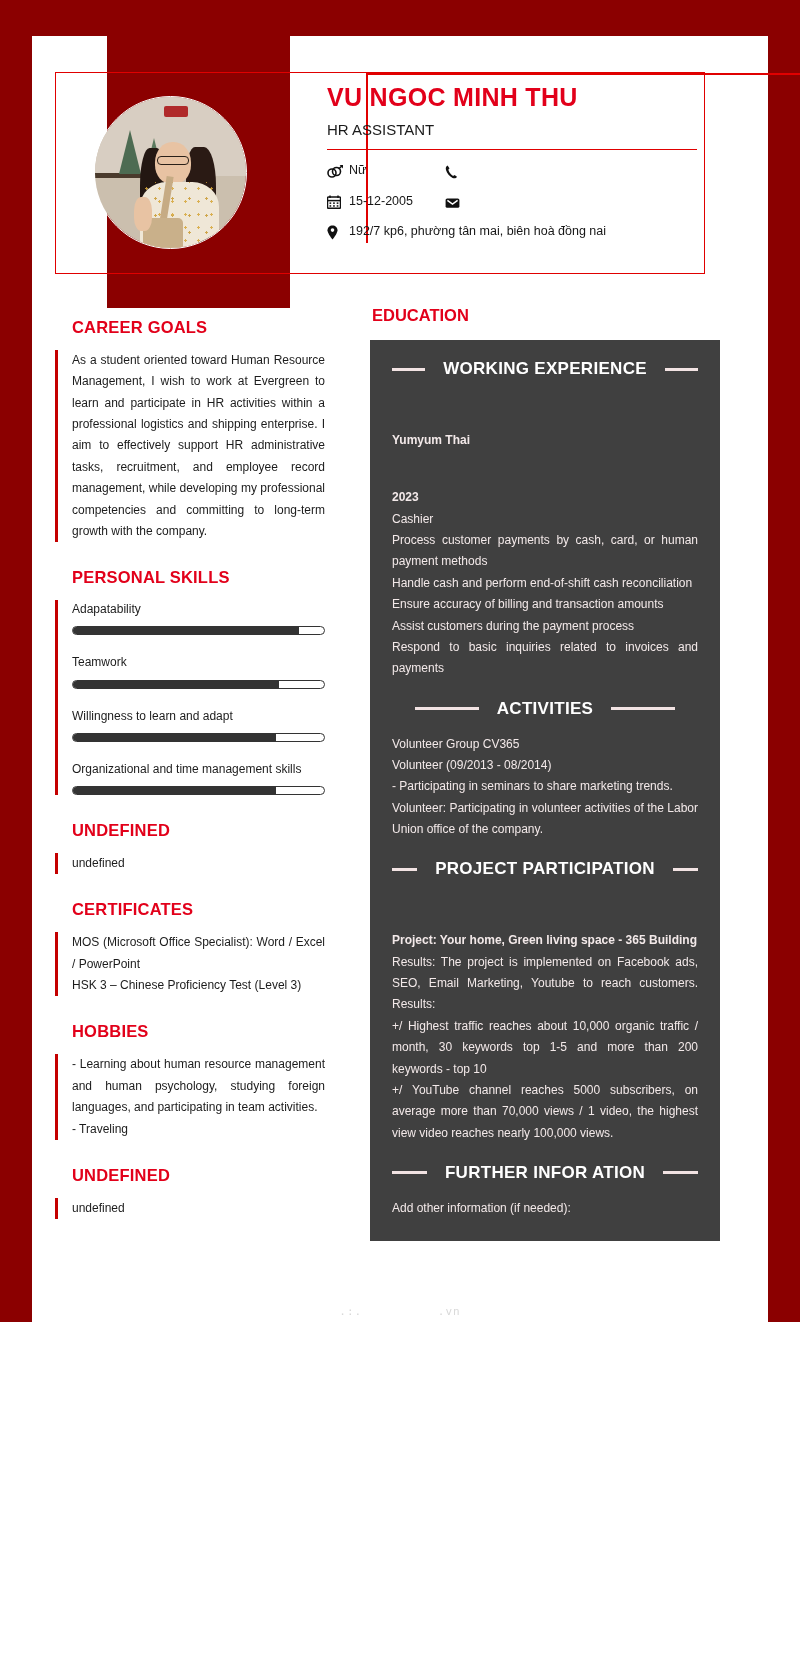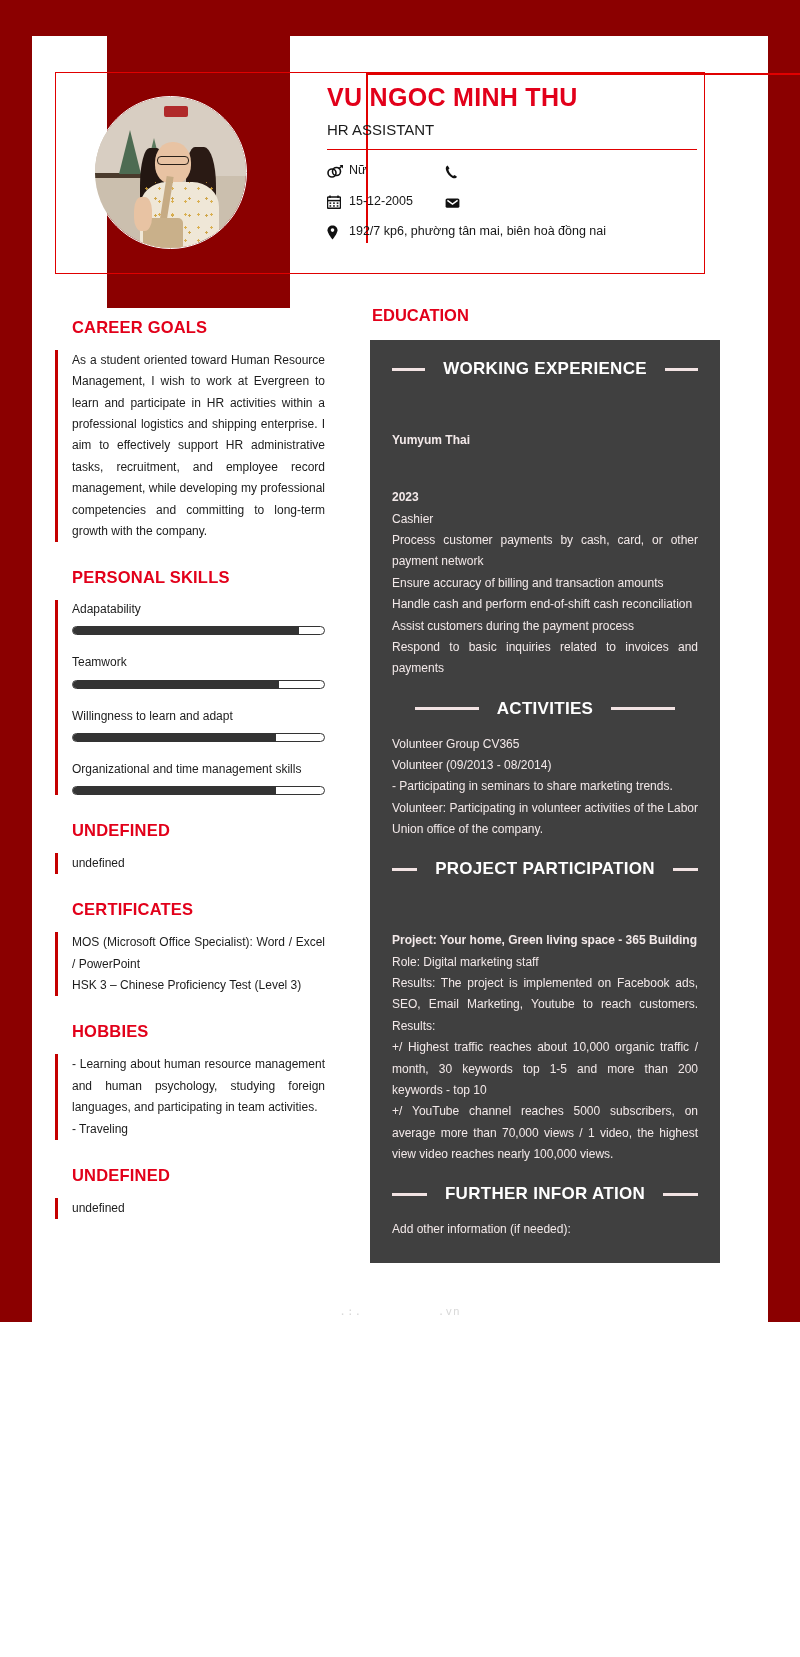--- a/index.html
+++ b/index.html
@@ -298,43 +298,42 @@
     <div class="dark">
 
       <div class="d-head">
         <span class="ln"></span>
         <span class="tt">WORKING EXPERIENCE</span>
         <span class="ln"></span>
       </div>
       <div class="d-text l b">Yumyum Thai</div>
       <div class="d-text l b">2023</div>
       <div class="d-text l">Cashier</div>
-      <div class="d-text">Process customer payments by cash, card, or other payment network</div>
+      <div class="d-text">Process customer payments by cash, card, or human payment methods</div>
+      <div class="d-text">Handle cash and perform end-of-shift cash reconciliation</div>
       <div class="d-text l">Ensure accuracy of billing and transaction amounts</div>
-      <div class="d-text">Handle cash and perform end-of-shift cash reconciliation</div>
       <div class="d-text l">Assist customers during the payment process</div>
       <div class="d-text">Respond to basic inquiries related to invoices and payments</div>
 
       <div class="d-head">
         <span class="ln"></span>
         <span class="tt">ACTIVITIES</span>
         <span class="ln"></span>
       </div>
       <div class="d-text l">Volunteer Group CV365</div>
       <div class="d-text l">Volunteer (09/2013 - 08/2014)</div>
       <div class="d-text l">- Participating in seminars to share marketing trends.</div>
       <div class="d-text">Volunteer: Participating in volunteer activities of the Labor Union office of the company.</div>
 
       <div class="d-head">
         <span class="ln"></span>
         <span class="tt">PROJECT PARTICIPATION</span>
         <span class="ln"></span>
       </div>
       <div class="d-text b">Project: Your home, Green living space - 365 Building</div>
-      <div class="d-text l">Role: Digital marketing staff</div>
       <div class="d-text">Results: The project is implemented on Facebook ads, SEO, Email Marketing, Youtube to reach customers. Results:</div>
       <div class="d-text">+/ Highest traffic reaches about 10,000 organic traffic / month, 30 keywords top 1-5 and more than 200 keywords - top 10</div>
       <div class="d-text">+/ YouTube channel reaches 5000 subscribers, on average more than 70,000 views / 1 video, the highest view video reaches nearly 100,000 views.</div>
 
       <div class="d-head">
         <span class="ln"></span>
         <span class="tt">FURTHER INFOR   ATION</span>
         <span class="ln"></span>
       </div>
       <div class="d-text l">Add other information (if needed):</div>

